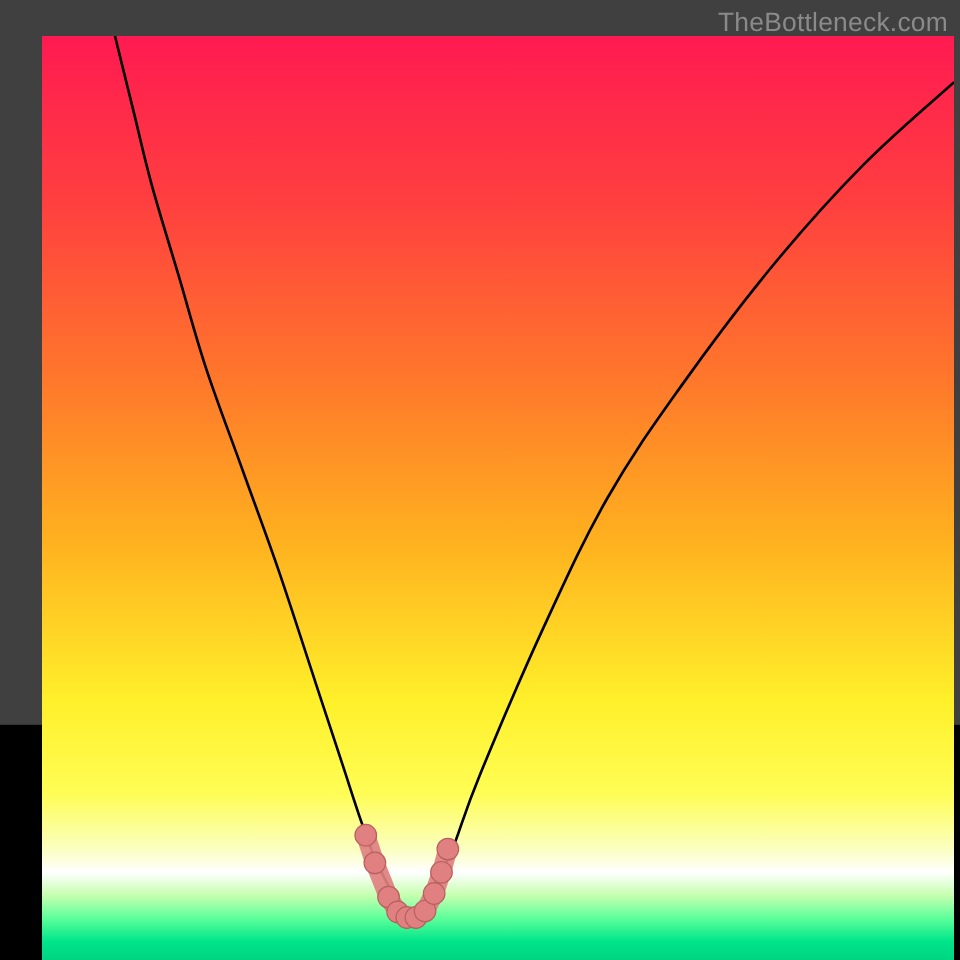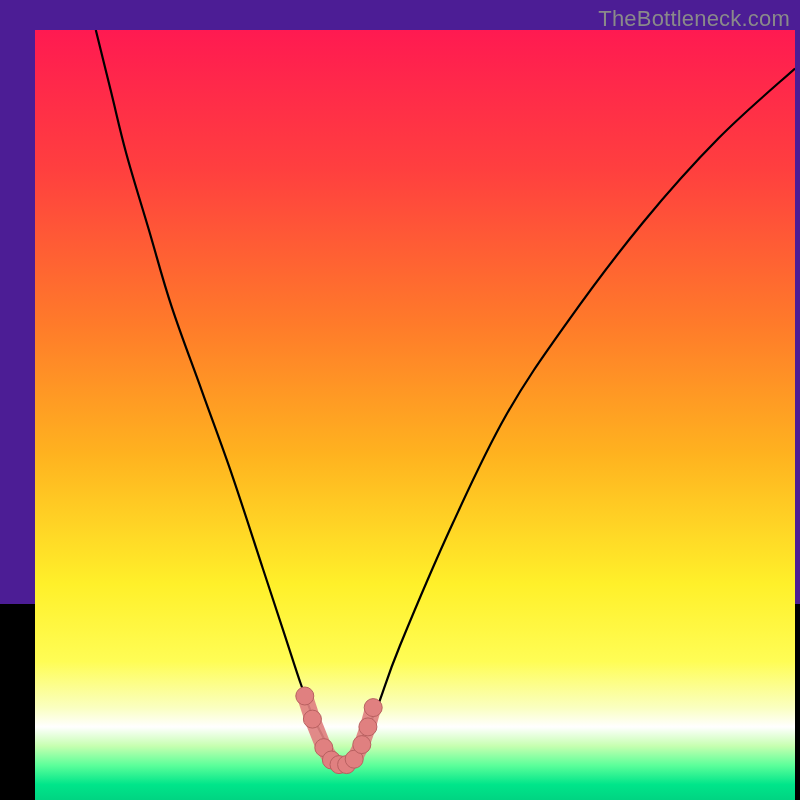--- a/index.html
+++ b/index.html
@@ -9,21 +9,21 @@
     height: 800px;
     background: #000;
     overflow: hidden;
   }
   .frame {
     position: absolute;
     left: 0;
     top: 0;
     width: 800px;
     height: 604px;
-    background: #4c1d95;
+    background: #404040;
   }
   .plot {
     position: absolute;
     left: 35px;
     top: 30px;
     width: 760px;
     height: 770px;
     overflow: hidden;
   }
   .gradient {

